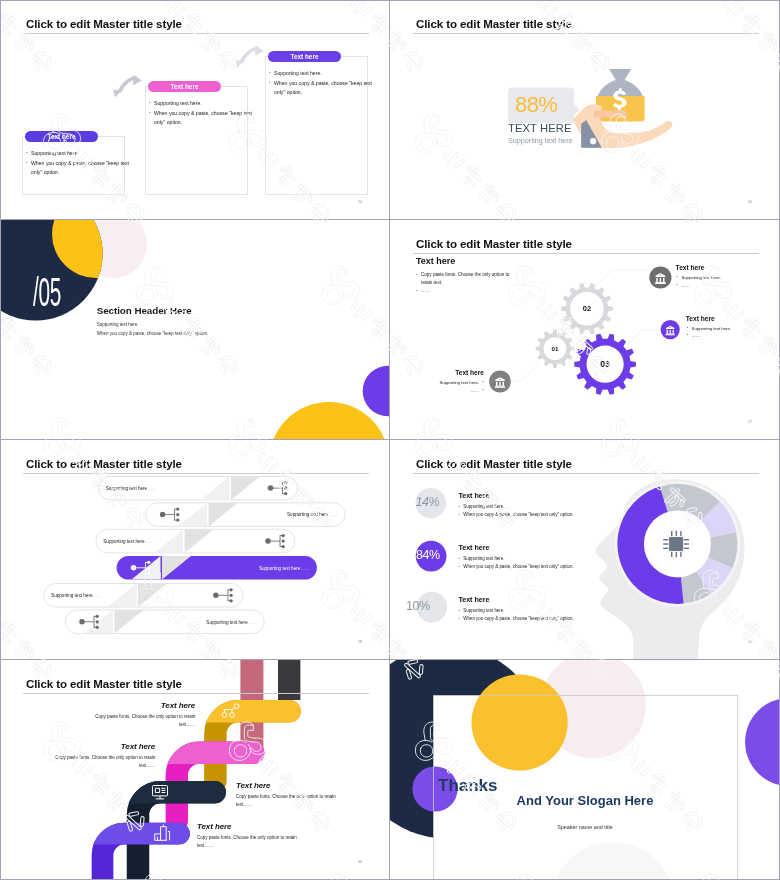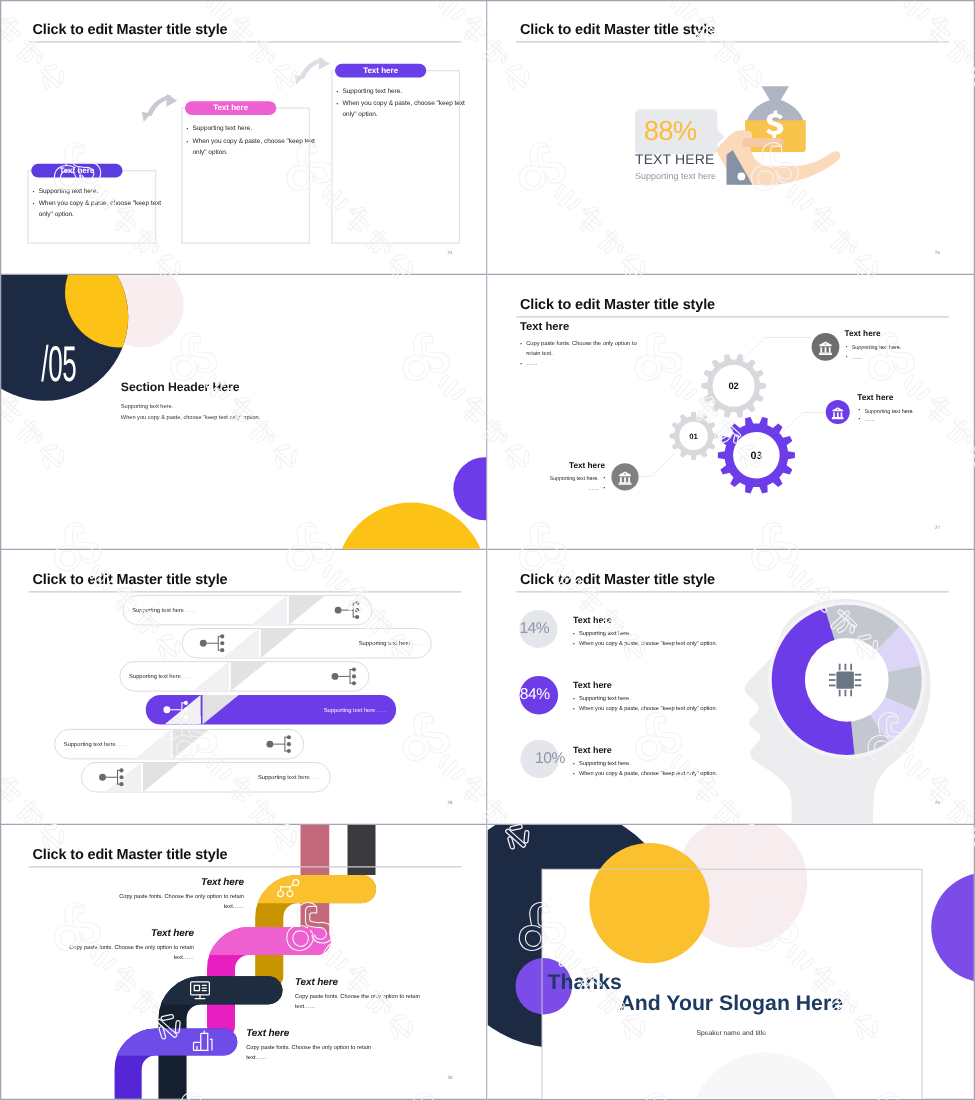--- a/index.html
+++ b/index.html
@@ -418,23 +418,23 @@
           <rect x="293.8" y="103.3" width="5.2" height="1.45"></rect>
           <rect x="293.8" y="107.6" width="5.2" height="1.45"></rect>
         </g>
         <g>
           <circle cx="40.7" cy="63.1" r="15.2" fill="#e4e6ec"></circle>
           <circle cx="41.1" cy="116.1" r="15.4" fill="#6c3ce8"></circle>
           <circle cx="41.8" cy="167.1" r="15.4" fill="#e4e6ec"></circle>
         </g>
       </svg>
 
-      <div class="statval" style="left:25.5px;top:55px;color:#8e96a8;">14%</div>
+      <div class="statval" style="left:25.5px;top:55px;color:#8e96a8;font-style:italic;">14%</div>
       <div class="statval" style="left:25.9px;top:108px;color:#ffffff;">84%</div>
-      <div class="statval" style="left:38px;top:159px;color:#8e96a8;">10%</div>
+      <div class="statval" style="left:16px;top:159px;color:#8e96a8;">10%</div>
 
       <div style="position:absolute;left:68.4px;top:51px;">
         <div class="s6title">Text here</div>
         <div class="bul b6" style="position:relative;top:3px;width:230px;">
           <div>Supporting text here.</div>
           <div>When you copy &amp; paste, choose "keep text only" option.</div>
         </div>
       </div>
       <div style="position:absolute;left:68.4px;top:102.5px;">
         <div class="s6title">Text here</div>
@@ -540,21 +540,21 @@
       <rect x="43.6" y="35.4" width="304" height="190" fill="#ffffff"></rect>
       <circle cx="203" cy="45.3" r="52.9" fill="#f8edee"></circle>
       <circle cx="129.6" cy="62.5" r="48.1" fill="#fbc02d"></circle>
       <circle cx="45" cy="129" r="22.6" fill="#7c4ce8"></circle>
       <circle cx="399" cy="82" r="44" fill="#7c4ce8"></circle>
       <circle cx="223" cy="244" r="62" fill="#f7f7f7"></circle>
       <rect x="43.6" y="35.4" width="304" height="190" fill="none" stroke="#c9c9cf" stroke-width="0.8"></rect>
     </svg>
     <div class="content">
       <div style="position:absolute;left:0;top:115.5px;width:436px;text-align:left;font-size:17px;font-weight:bold;color:#1e3a61;letter-spacing:0px;padding-left:48px;">Thanks</div>
-      <div style="position:absolute;left:0;top:133px;width:390px;text-align:center;font-size:17px;font-weight:bold;color:#1e3a61;">And Your Slogan Here</div>
+      <div style="position:absolute;left:0;top:133px;width:390px;text-align:center;font-size:13px;font-weight:bold;color:#1e3a61;">And Your Slogan Here</div>
       <div style="position:absolute;left:0;top:163.5px;width:390px;text-align:center;font-size:5.4px;color:#333;">Speaker name and title</div>
     </div>
   </div>
 
 </div>
 <svg class="wmfull" width="780" height="880" viewBox="0 0 780 880">
   <g id="wmholder">
       <use href="#wm-unit" x="-143" y="-192"></use>
       <use href="#wm-unit" x="43" y="-192"></use>
       <use href="#wm-unit" x="229" y="-192"></use>

